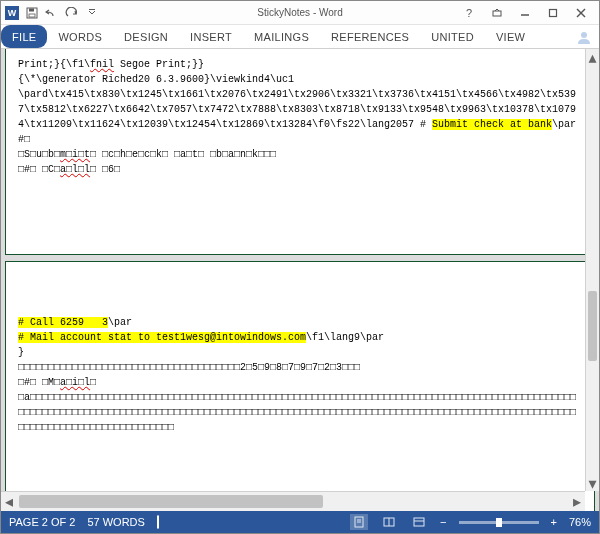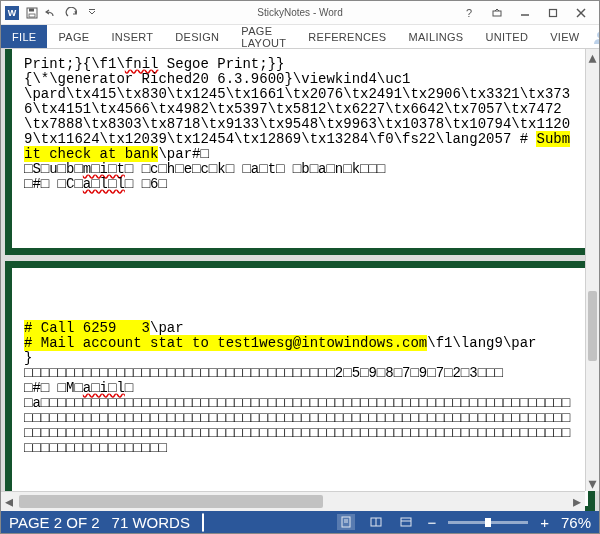--- a/index.html
+++ b/index.html
@@ -74,20 +74,21 @@
     font-size: 11px;
     color: #444;
     border-bottom: 1px solid #d0d0d0;
   }
   .tab {
     padding: 0 11px;
     display: flex;
     align-items: center;
     cursor: pointer;
     letter-spacing: 0.3px;
+    border-radius: 9px;
   }
   .tab.file {
     background: #2b579a;
     color: #fff;
     font-weight: 500;
   }
   .tabs .spacer { flex: 1; }
   .tabs .account {
     width: 30px;
     display:flex; align-items:center; justify-content:center;
@@ -95,30 +96,30 @@
   }
   
   .doc-wrap {
     flex: 1;
     background: #dcdcdc;
     position: relative;
     overflow: hidden;
   }
   .page {
     background: #fff;
-    border: 7px solid #14532d;
+    border: 1px solid #14532d;
     margin: 0 4px;
     padding: 8px 12px 14px 12px;
     overflow: hidden;
   }
   .page.top { height: 206px; margin-top: 0; border-top:none;}
   .page.bottom { height: 252px; margin-top: 6px;}
   .doc-text {
     font-family: "Courier New", monospace;
-    font-size: 14px;
+    font-size: 10px;
     line-height: 15px;
     color: #000;
     white-space: pre-wrap;
     word-break: break-all;
   }
   .hl { background: #ffff00; }
   .err { text-decoration: underline; text-decoration-color: #d00; text-decoration-style: wavy; }
   
   .vscroll {
     position: absolute;
@@ -139,21 +140,21 @@
   .hscroll .arrow { width:16px; display:flex; align-items:center; justify-content:center; color:#666; cursor:pointer;}
   .hscroll .track { flex:1; position:relative; height:100%; }
   .hscroll .thumb { position:absolute; top:3px; bottom:3px; left:2px; width:55%; background:#c2c2c2; border-radius:2px; cursor:pointer;}
   
   .statusbar {
     height: 22px;
     background: #2b579a;
     color: #fff;
     display: flex;
     align-items: center;
-    font-size: 15px;
+    font-size: 11px;
     padding: 0 8px;
     gap: 12px;
   }
   .statusbar .sep { flex:1; }
   .statusbar .viewbtn {
     width: 18px; height: 16px;
     display:flex; align-items:center; justify-content:center;
     cursor:pointer; opacity:0.85;
   }
   .statusbar .viewbtn.active { background: rgba(255,255,255,0.25); }
@@ -223,26 +224,25 @@
       <svg width="10" height="10" viewBox="0 0 10 10">
           <line x1="1" y1="1" x2="9" y2="9" stroke="currentColor" stroke-width="1.4"></line>
           <line x1="9" y1="1" x2="1" y2="9" stroke="currentColor" stroke-width="1.4"></line>
         </svg>
     </div>
   </div>
 </div>
 
 <div class="tabs">
   <div class="tab file">FILE</div>
-  <div class="tab">PAGE</div>
+  <div class="tab">WORDS</div>
+  <div class="tab">DESIGN</div>
   <div class="tab">INSERT</div>
-  <div class="tab">DESIGN</div>
-  <div class="tab">PAGE LAYOUT</div>
+  <div class="tab">MAILINGS</div>
   <div class="tab">REFERENCES</div>
-  <div class="tab">MAILINGS</div>
   <div class="tab">UNITED</div>
   <div class="tab">VIEW</div>
   <div class="spacer"></div>
   <div class="account">
     <svg width="18" height="14" viewBox="0 0 18 14">
         <circle cx="9" cy="5" r="3" fill="#bdd2ea"></circle>
         <path d="M3 14 Q3 9 9 9 Q15 9 15 14 Z" fill="#bdd2ea"></path>
       </svg>
   </div>
 </div>
@@ -279,21 +279,21 @@
     <div class="arrow">◂</div>
     <div class="track">
       <div class="thumb"></div>
     </div>
     <div class="arrow">▸</div>
   </div>
 </div>
 
 <div class="statusbar">
   <span>PAGE 2 OF 2</span>
-  <span>71 WORDS</span>
+  <span>57 WORDS</span>
   <span><span class="book-icon"></span></span>
   <span class="sep"></span>
   <span class="viewbtn active">
     <svg width="12" height="12" viewBox="0 0 12 12">
         <rect x="2" y="1" width="8" height="10" fill="none" stroke="#fff" stroke-width="1"></rect>
         <line x1="4" y1="4" x2="8" y2="4" stroke="#fff"></line>
         <line x1="4" y1="6" x2="8" y2="6" stroke="#fff"></line>
       </svg>
   </span>
   <span class="viewbtn">

